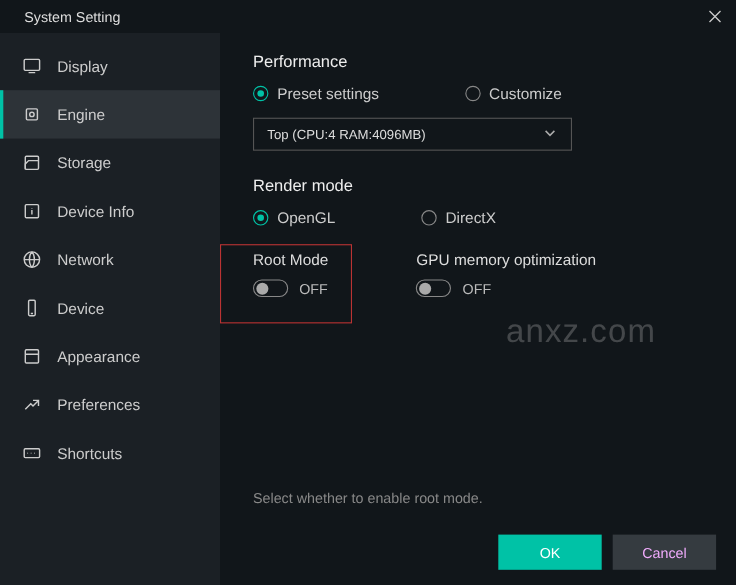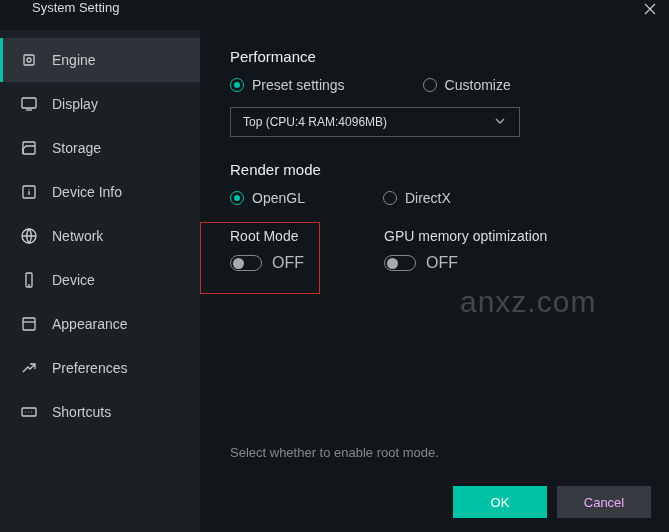--- a/index.html
+++ b/index.html
@@ -7,22 +7,22 @@
     width: 669px; height: 532px;
     background: #11161a;
     font-family: "Segoe UI", Arial, sans-serif;
     color: #ccc;
     font-size: 13px;
     overflow: hidden;
     position: relative;
   }
   .titlebar {
     height: 30px;
-    display: flex; justify-content: space-between;
-    padding: 0 10px 0 32px;
+    display: flex; align-items: center; justify-content: space-between;
+    padding: 0 10px 0 22px;
     color: #ddd;
     font-size: 13px;
   }
   .close-x {
     width: 18px; height: 18px;
     display: flex; align-items: center; justify-content: center;
     cursor: pointer;
   }
   .close-x svg { stroke: #ccc; stroke-width: 1.2; }
   .main {
@@ -94,21 +94,21 @@
   .toggle-label { font-size: 14px; color: #ddd; margin-bottom: 10px; }
   .toggle-control { display: flex; align-items: center; gap: 10px; cursor: pointer; }
   .switch {
     width: 32px; height: 16px; border: 1px solid #888; border-radius: 9px;
     position: relative;
   }
   .switch::after {
     content: ""; position: absolute; left: 2px; top: 1.5px;
     width: 11px; height: 11px; border-radius: 50%; background: #aaa;
   }
-  .switch-text { font-size: 16px; color: #bbb; }
+  .switch-text { font-size: 13px; color: #bbb; }
 
   .root-highlight {
     position: absolute;
     border: 1px solid #b33;
     pointer-events: none;
   }
 
   .hint {
     position: absolute;
     left: 30px; bottom: 72px;
@@ -144,37 +144,37 @@
   <span>System Setting</span>
   <div class="close-x">
     <svg width="14" height="14" viewBox="0 0 14 14">
         <path d="M2 2 L12 12 M12 2 L2 12"></path>
       </svg>
   </div>
 </div>
 
 <div class="main">
   <div class="sidebar">
+    <div class="sidebar-item">
+      <span class="sb-icon">
+          <svg width="18" height="18" viewBox="0 0 18 18">
+            <rect x="2" y="3" width="14" height="10" rx="1"></rect>
+            <path d="M6 15 H12"></path>
+          </svg>
+        </span>
+      <span>Display</span>
+    </div>
     <div class="sidebar-item active">
       <span class="sb-icon">
           <svg width="18" height="18" viewBox="0 0 18 18">
             <rect x="4" y="4" width="10" height="10" rx="1"></rect>
             <circle cx="9" cy="9" r="2"></circle>
           </svg>
         </span>
       <span>Engine</span>
-    </div>
-    <div class="sidebar-item">
-      <span class="sb-icon">
-          <svg width="18" height="18" viewBox="0 0 18 18">
-            <rect x="2" y="3" width="14" height="10" rx="1"></rect>
-            <path d="M6 15 H12"></path>
-          </svg>
-        </span>
-      <span>Display</span>
     </div>
     <div class="sidebar-item">
       <span class="sb-icon">
           <svg width="18" height="18" viewBox="0 0 18 18">
             <rect x="3" y="3" width="12" height="12" rx="1"></rect>
             <path d="M3 15 L3 10 L6 7 L15 7"></path>
           </svg>
         </span>
       <span>Storage</span>
     </div>

